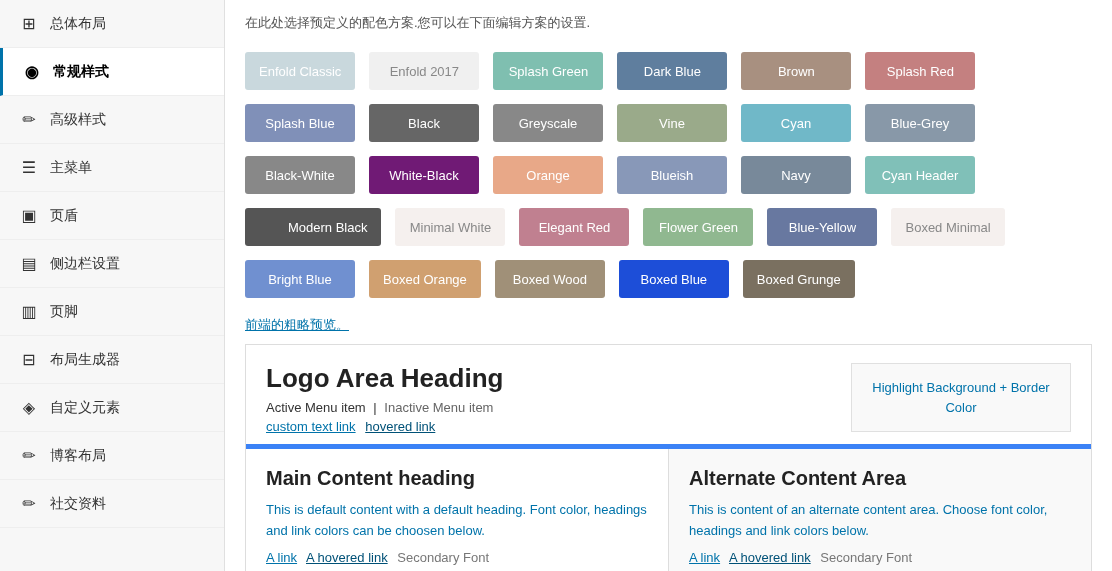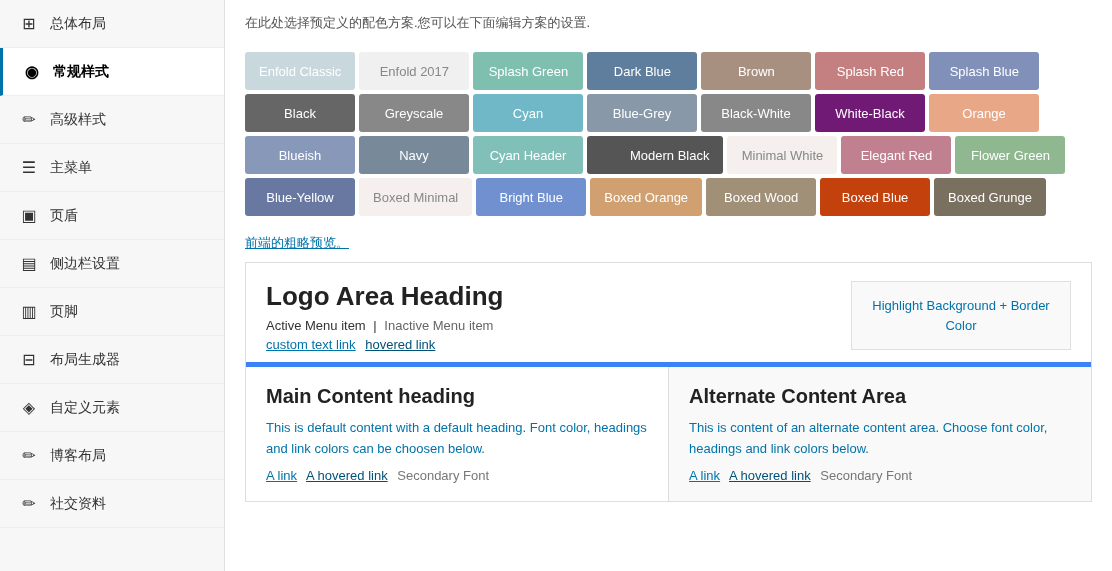--- a/index.html
+++ b/index.html
@@ -44,21 +44,21 @@
     .instruction {
       color: #555;
       font-size: 13px;
       margin-bottom: 20px;
     }
 
     
     .color-grid {
       display: flex;
       flex-wrap: wrap;
-      gap: 4px;
+      gap: 14px;
       margin-bottom: 18px;
     }
     .color-btn {
       padding: 0 14px;
       height: 38px;
       border: none;
       border-radius: 3px;
       cursor: pointer;
       font-size: 13px;
       font-weight: 500;
@@ -223,38 +223,39 @@
 
   <button class="color-btn" style="background-color: rgb(201, 216, 221); color: rgb(255, 255, 255);">Enfold Classic</button>
       <button class="color-btn" style="background-color: rgb(240, 240, 240); color: rgb(136, 136, 136);">Enfold 2017</button>
       <button class="color-btn" style="background-color: rgb(127, 191, 176); color: rgb(255, 255, 255);">Splash Green</button>
       <button class="color-btn" style="background-color: rgb(95, 126, 158); color: rgb(255, 255, 255);">Dark Blue</button>
       <button class="color-btn" style="background-color: rgb(168, 144, 128); color: rgb(255, 255, 255);">Brown</button>
       <button class="color-btn" style="background-color: rgb(196, 128, 128); color: rgb(255, 255, 255);">Splash Red</button>
       <button class="color-btn" style="background-color: rgb(128, 144, 184); color: rgb(255, 255, 255);">Splash Blue</button>
       <button class="color-btn" style="background-color: rgb(102, 102, 102); color: rgb(255, 255, 255);">Black</button>
       <button class="color-btn" style="background-color: rgb(136, 136, 136); color: rgb(255, 255, 255);">Greyscale</button>
+      <button class="color-btn" style="background-color: rgb(154, 170, 138); color: rgb(255, 255, 255);">Vine</button>
       <button class="color-btn" style="background-color: rgb(112, 184, 200); color: rgb(255, 255, 255);">Cyan</button>
       <button class="color-btn" style="background-color: rgb(136, 152, 168); color: rgb(255, 255, 255);">Blue-Grey</button>
       <button class="color-btn" style="background-color: rgb(136, 136, 136); color: rgb(255, 255, 255);">Black-White</button>
       <button class="color-btn" style="background-color: #701a75; color: rgb(255, 255, 255);">White-Black</button>
       <button class="color-btn" style="background-color: rgb(232, 168, 136); color: rgb(255, 255, 255);">Orange</button>
       <button class="color-btn" style="background-color: rgb(136, 152, 184); color: rgb(255, 255, 255);">Blueish</button>
       <button class="color-btn" style="background-color: rgb(120, 137, 154); color: rgb(255, 255, 255);">Navy</button>
       <button class="color-btn" style="background-color: rgb(128, 192, 184); color: rgb(255, 255, 255);">Cyan Header</button>
       <button class="color-btn" style="background-color: rgb(85, 85, 85); color: rgb(255, 255, 255); padding-left: 43px;">Modern Black</button>
       <button class="color-btn" style="background-color: rgb(245, 240, 238); color: rgb(136, 136, 136);">Minimal White</button>
       <button class="color-btn" style="background-color: rgb(192, 128, 144); color: rgb(255, 255, 255);">Elegant Red</button>
       <button class="color-btn" style="background-color: rgb(144, 184, 144); color: rgb(255, 255, 255);">Flower Green</button>
       <button class="color-btn" style="background-color: rgb(104, 120, 160); color: rgb(255, 255, 255);">Blue-Yellow</button>
       <button class="color-btn" style="background-color: rgb(245, 240, 238); color: rgb(136, 136, 136);">Boxed Minimal</button>
       <button class="color-btn" style="background-color: rgb(112, 144, 208); color: rgb(255, 255, 255);">Bright Blue</button>
       <button class="color-btn" style="background-color: rgb(208, 160, 112); color: rgb(255, 255, 255);">Boxed Orange</button>
       <button class="color-btn" style="background-color: rgb(160, 144, 120); color: rgb(255, 255, 255);">Boxed Wood</button>
-      <button class="color-btn" style="background-color: #c2410c; color: rgb(255, 255, 255); text-align: right;">Boxed Blue</button>
+      <button class="color-btn" style="background-color: #1d4ed8; color: rgb(255, 255, 255); text-align: right;">Boxed Blue</button>
       <button class="color-btn" style="background-color: rgb(122, 112, 96); color: rgb(255, 255, 255);">Boxed Grunge</button>
     </div>
 
   <p class="preview-label">前端的粗略预览。</p>
 
   <div class="preview-area">
     <div class="preview-header">
       <div>
         <div class="preview-logo-heading">Logo Area Heading</div>
         <div class="preview-menu">

